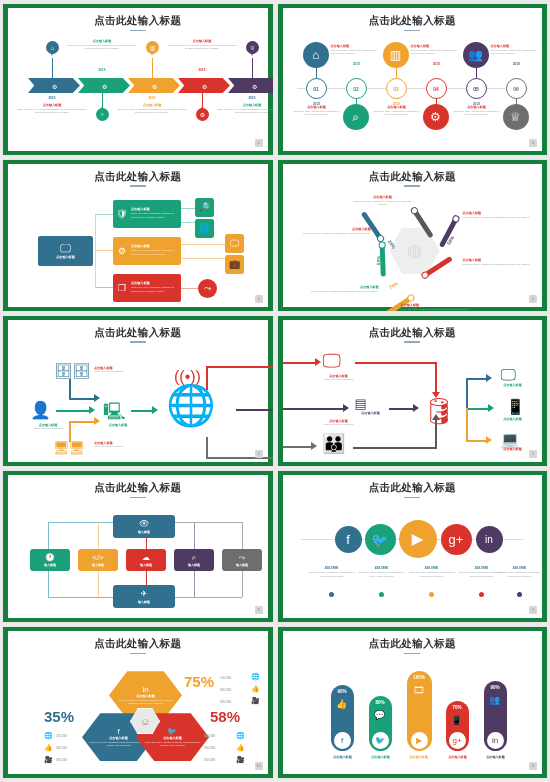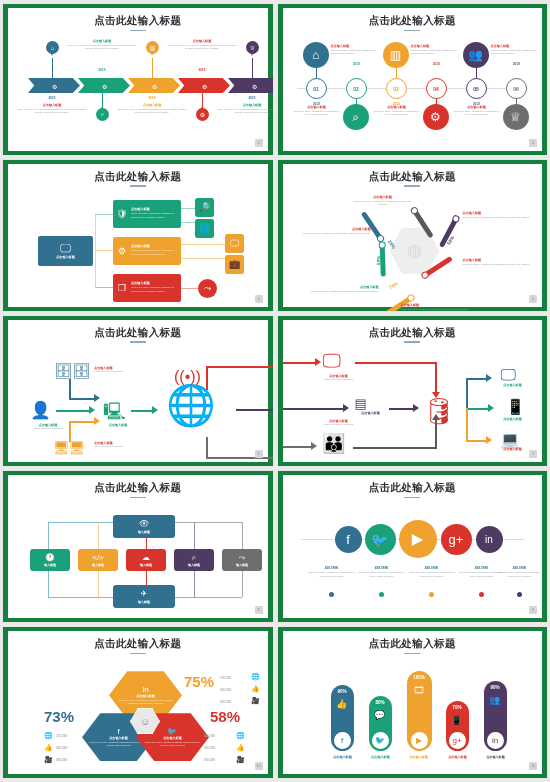--- a/index.html
+++ b/index.html
@@ -655,21 +655,21 @@
              color:#8d8d8d;font-size:10px;z-index:5;">☺</div>
 
         <div class="bignum" style="left:176px;top:20px;color:#f0a22e;">75%</div>
         <div class="kv" style="left:212px;top:23px;color:#b0b0b0;">125.25K</div>
         <div style="position:absolute;left:243px;top:20px;color:#f0a22e;font-size:7px;">🌐</div>
         <div class="kv" style="left:212px;top:35px;color:#b0b0b0;">525.25K</div>
         <div style="position:absolute;left:243px;top:32px;color:#f0a22e;font-size:7px;">👍</div>
         <div class="kv" style="left:212px;top:47px;color:#b0b0b0;">925.25K</div>
         <div style="position:absolute;left:243px;top:44px;color:#f0a22e;font-size:7px;">🎥</div>
 
-        <div class="bignum" style="left:36px;top:55px;color:#31708f;">73%</div>
+        <div class="bignum" style="left:36px;top:55px;color:#31708f;">35%</div>
         <div style="position:absolute;left:36px;top:79px;color:#31708f;font-size:7px;">🌐</div>
         <div class="kv" style="left:48px;top:81px;color:#b0b0b0;">125.25K</div>
         <div style="position:absolute;left:36px;top:91px;color:#31708f;font-size:7px;">👍</div>
         <div class="kv" style="left:48px;top:93px;color:#b0b0b0;">525.25K</div>
         <div style="position:absolute;left:36px;top:103px;color:#31708f;font-size:7px;">🎥</div>
         <div class="kv" style="left:48px;top:105px;color:#b0b0b0;">925.25K</div>
 
         <div class="bignum" style="left:202px;top:55px;color:#d9342b;">58%</div>
         <div class="kv" style="left:196px;top:81px;color:#b0b0b0;">125.25K</div>
         <div style="position:absolute;left:228px;top:79px;color:#d9342b;font-size:7px;">🌐</div>

